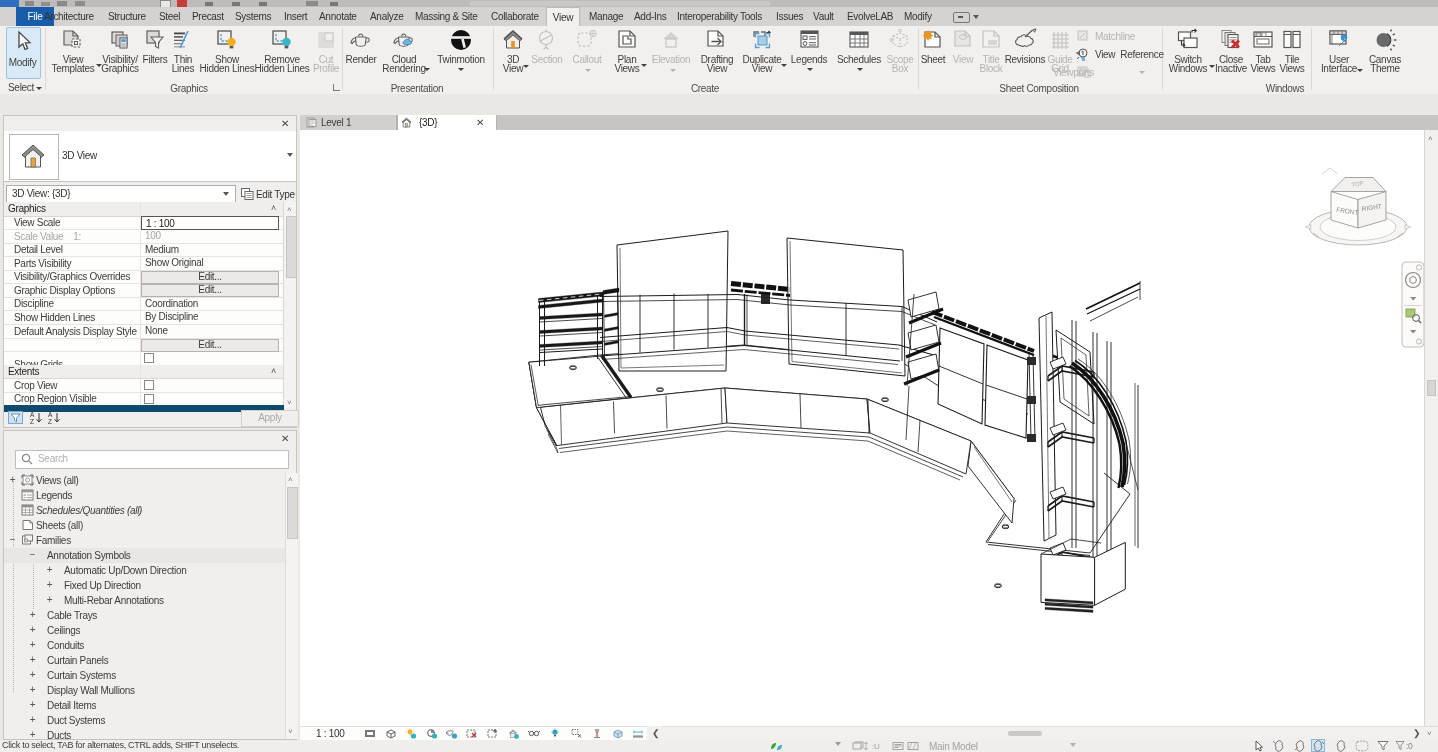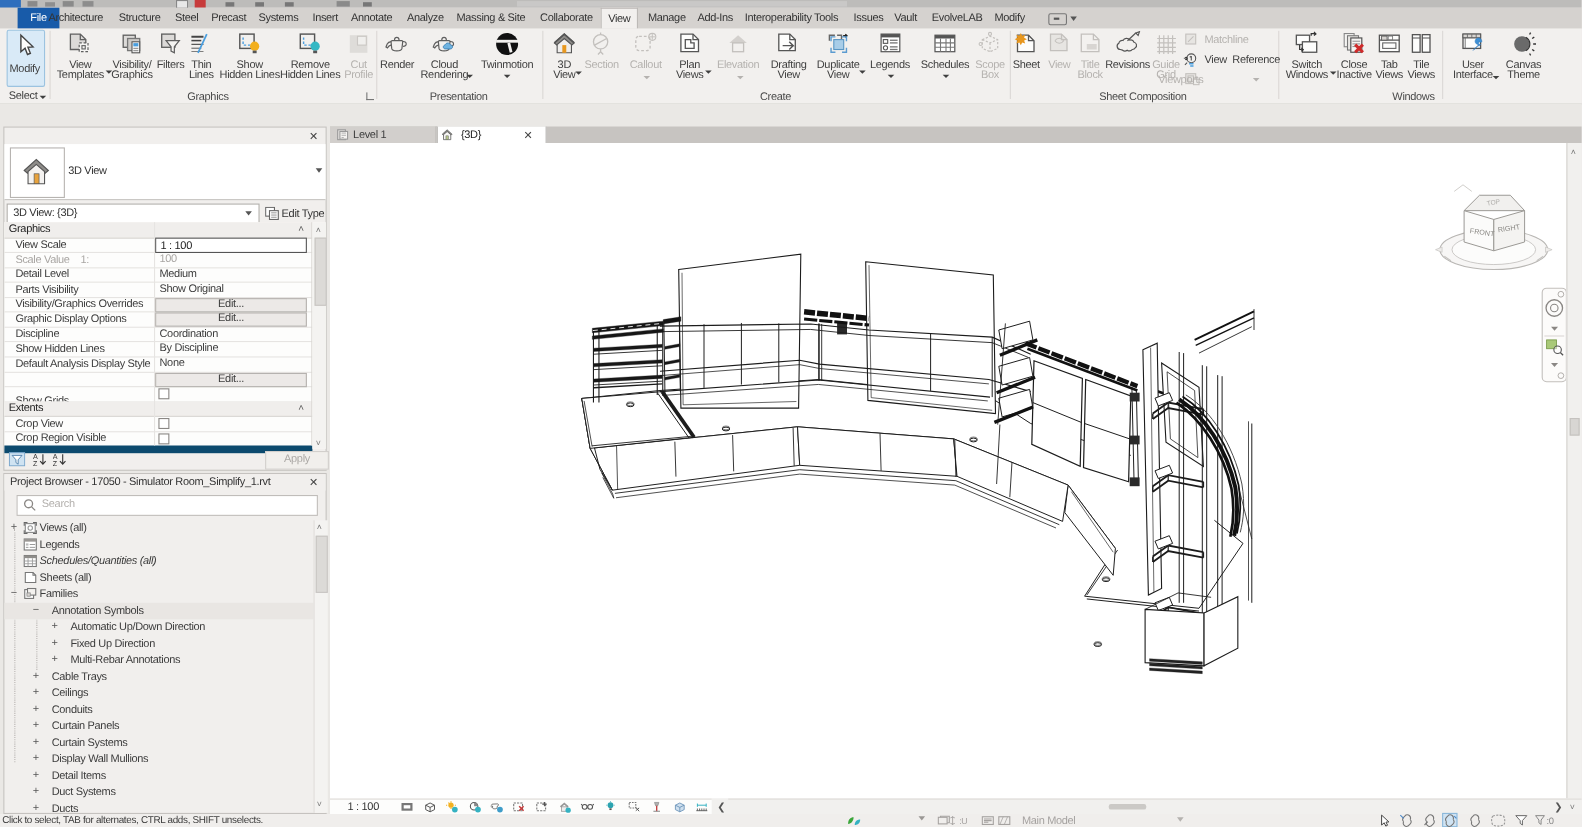--- a/index.html
+++ b/index.html
@@ -780,21 +780,20 @@
         <path d="M9 2 v9 m-2.5 -2.8 l2.5 2.8 l2.5 -2.8" fill="none" stroke="#333" stroke-width="1"></path>
       </svg></div>
     <div class="abs" style="left:44px;top:295px;"><svg width="14" height="13" viewBox="0 0 14 13">
         <text x="0" y="6" font-size="6.5" fill="#333" font-family="Liberation Sans">A</text>
         <text x="0" y="13" font-size="6.5" fill="#333" font-family="Liberation Sans">Z</text>
         <path d="M9 2 v9 m-2.5 -2.8 l2.5 2.8 l2.5 -2.8" fill="none" stroke="#333" stroke-width="1"></path>
       </svg></div>
     <div class="abs" style="left:237px;top:294px;width:56px;height:15px;background:#f1efec;border:1px solid #d2cfcc;font-size:10px;color:#aba8a5;text-align:center;line-height:14px;">Apply</div>
   </div>
 <div class="abs panel" id="pbrowser" style="left:3px;top:430px;width:294px;height:310px;">
-    <div class="ptitle">Project Browser - 17050 - Simulator Room_Simplify_1.rvt</div>
     <div class="px">✕</div>
     <div class="abs" style="left:11px;top:19px;width:272px;height:17px;background:#fff;border:1px solid #c0bdba;"></div>
     <svg class="abs" style="left:17px;top:22px;" width="12" height="12" viewBox="0 0 12 12">
       <circle cx="5" cy="5" r="3.6" fill="none" stroke="#8a8784" stroke-width="1.2"></circle>
       <path d="M7.8 7.8 L11 11" stroke="#8a8784" stroke-width="1.2"></path>
     </svg>
     <div class="abs" style="left:34px;top:22px;font-size:10px;color:#b3b0ad;">Search</div>
     <div class="abs" style="left:8.5px;top:50px;width:1px;height:212px;border-left:1px dotted #b8b5b2;"></div>
     <div class="abs" style="left:28.5px;top:128px;width:1px;height:50px;border-left:1px dotted #b8b5b2;"></div>
     <div class="abs" style="left:4px;top:44px;width:9px;height:9px;font-size:10px;line-height:9px;color:#555;text-align:center;">+</div>

